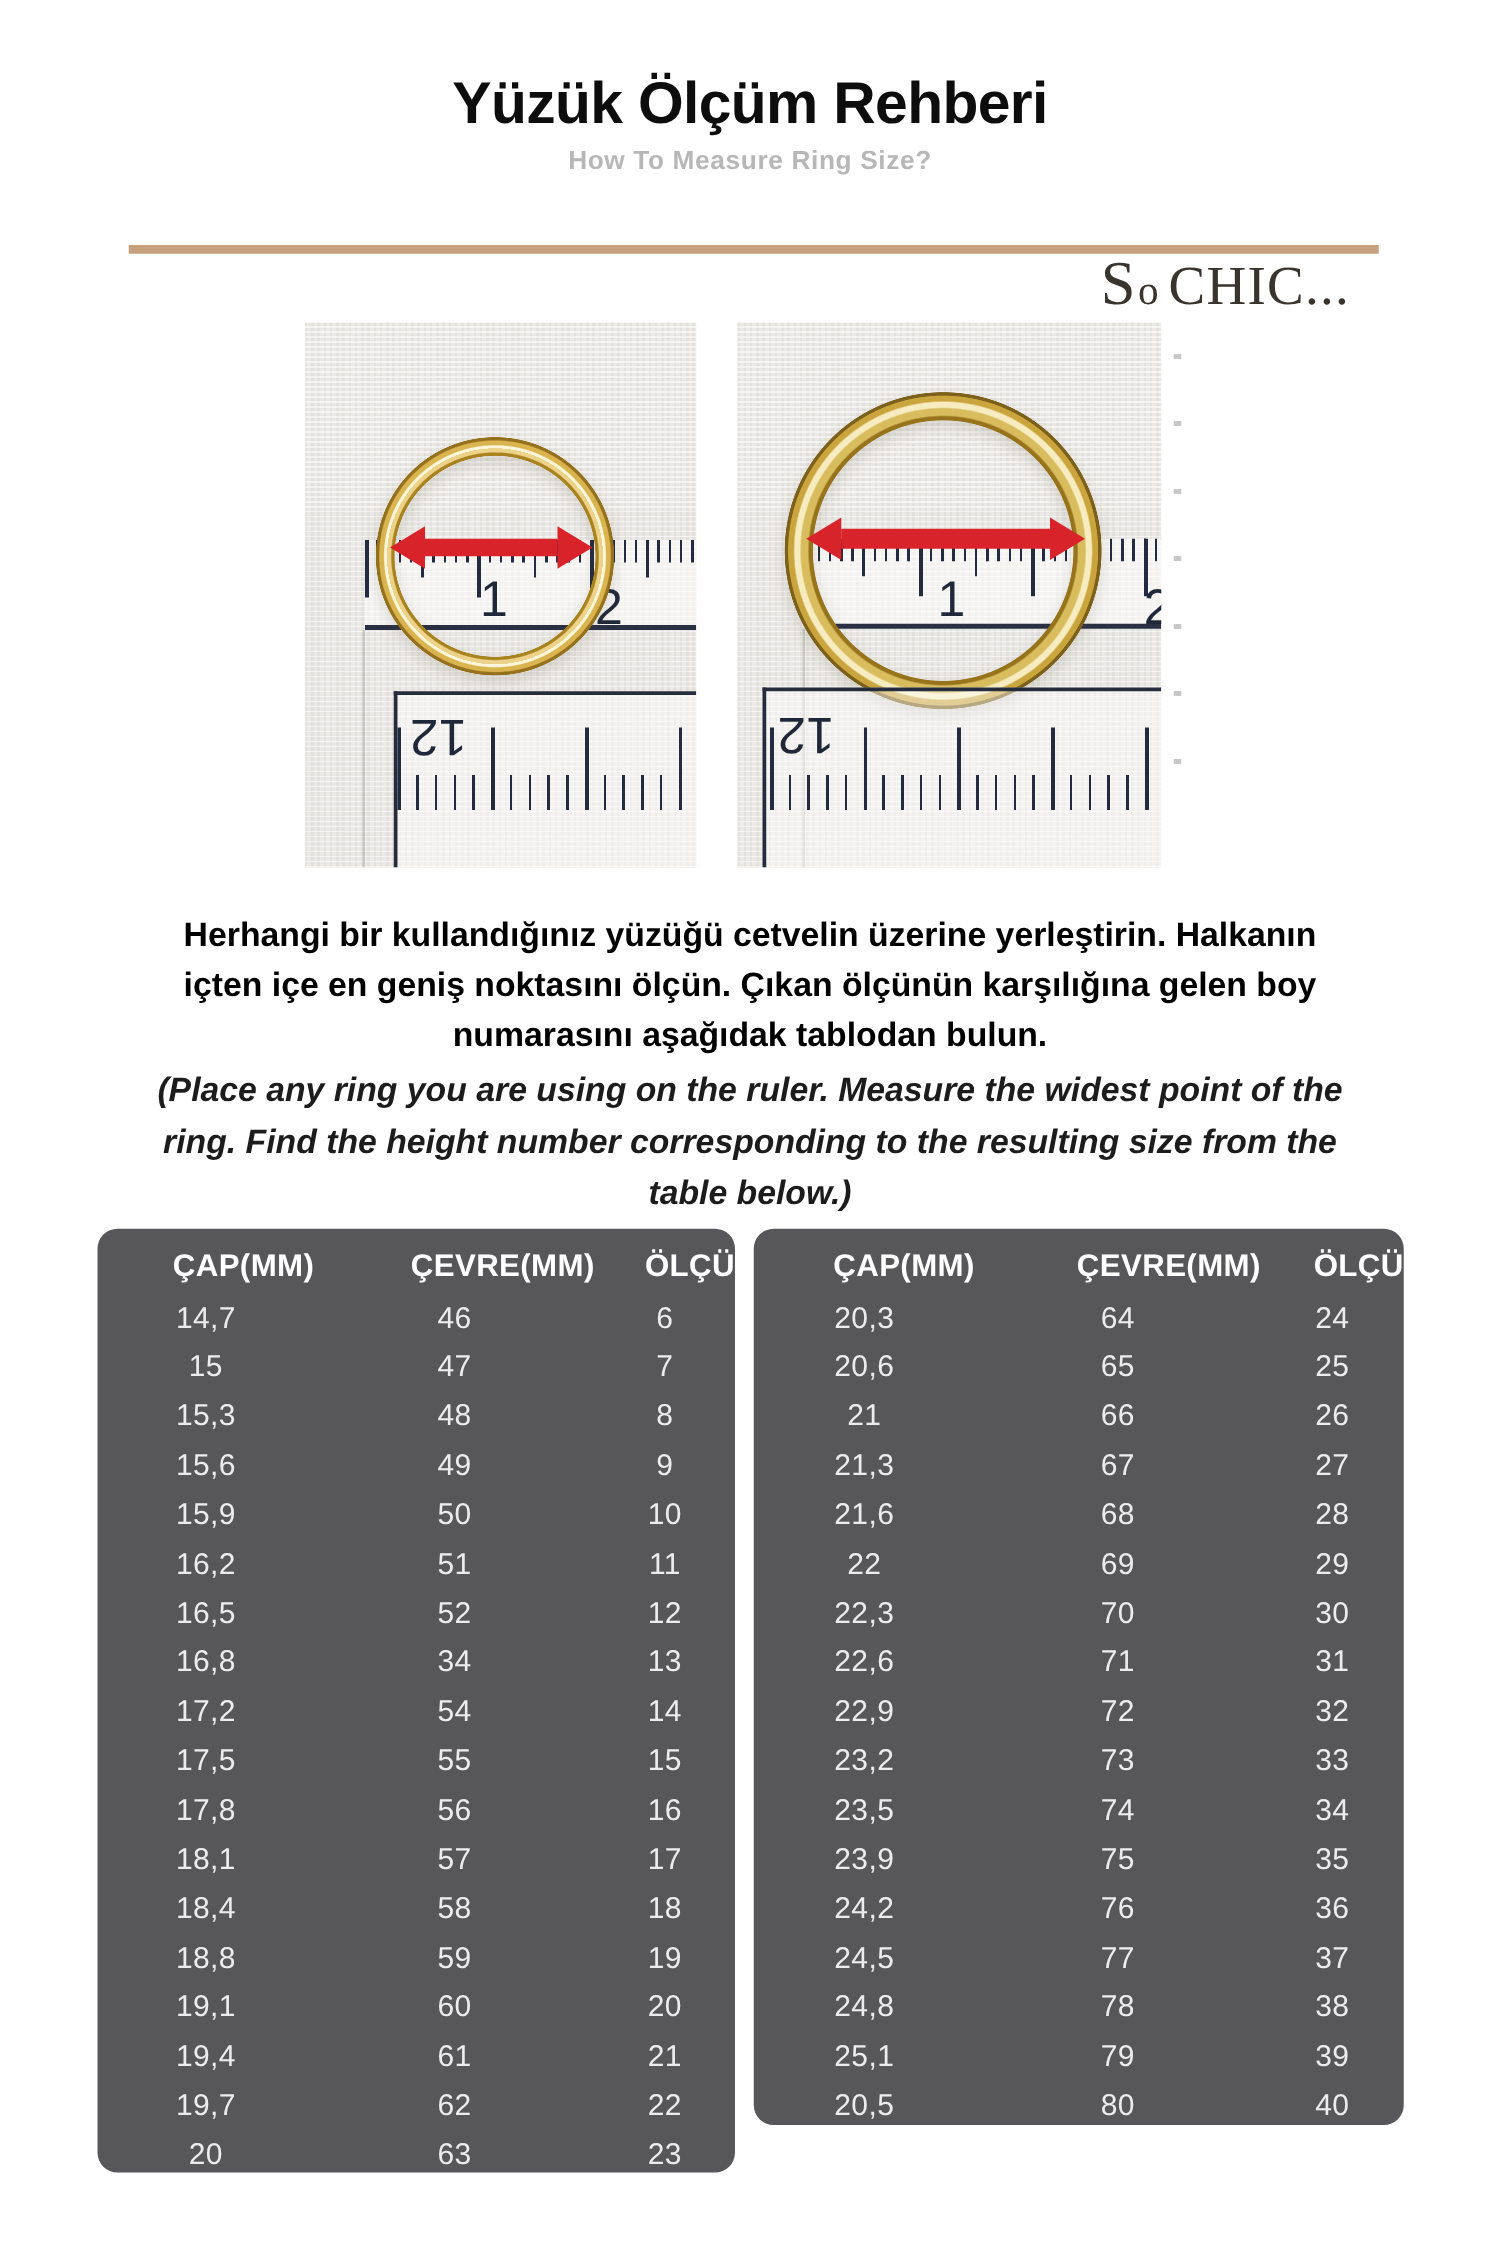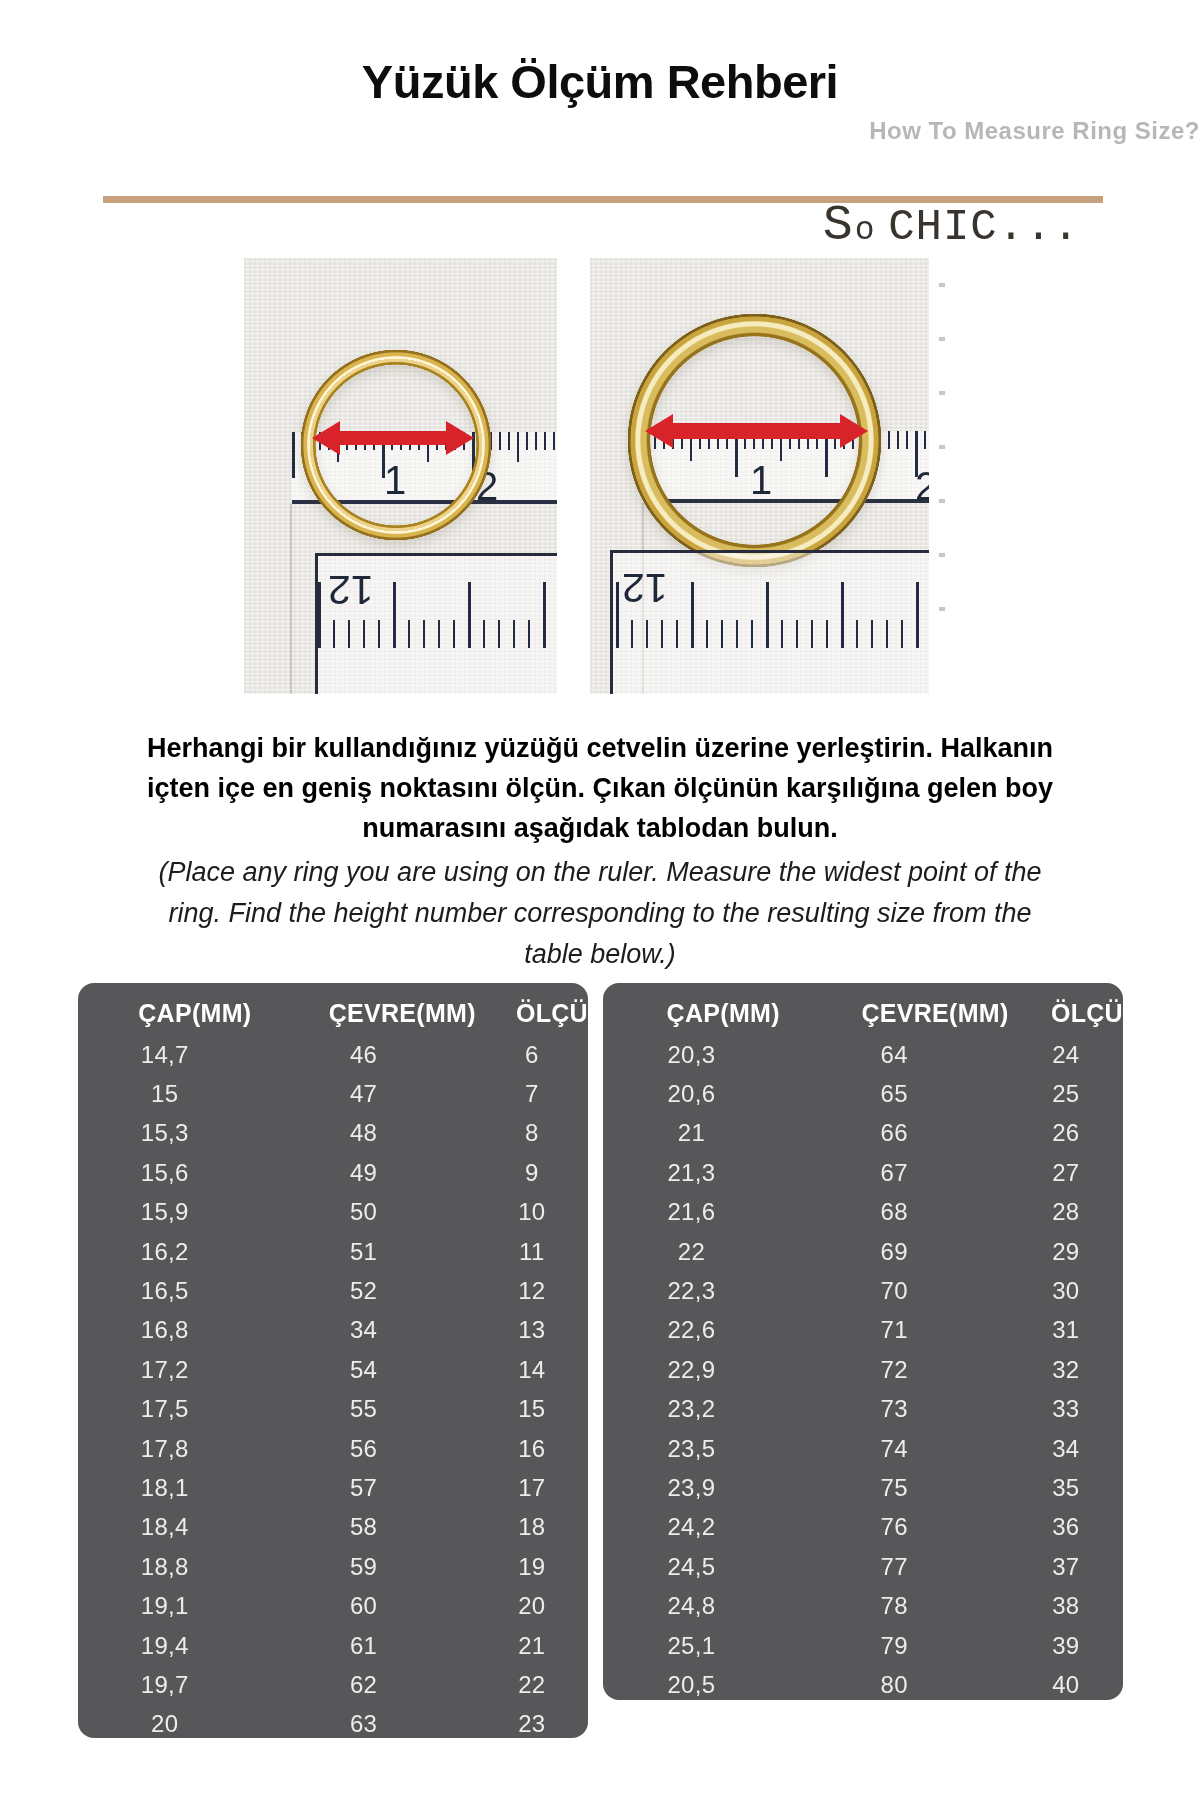--- a/index.html
+++ b/index.html
@@ -2,26 +2,26 @@
 <html><head>
 <meta charset="utf-8">
 <style>
   * { margin:0; padding:0; box-sizing:border-box; }
   body { background:#ffffff; font-family:"Liberation Sans", sans-serif; }
   .page { position:relative; width:1200px; height:1798px; background:#ffffff; overflow:hidden; }
 
   
   .title { position:absolute; top:54px; left:0; right:0; text-align:center;
            font-size:47px; font-weight:700; letter-spacing:-0.5px; color:#0d0d0d; }
-  .subtitle { position:absolute; top:117px; left:0; right:0; text-align:right;
-              font-size:24px; font-weight:700; letter-spacing:0.5px; color:#b7b7b7; }
+  .subtitle { position:absolute; top:117px; left:0; right:0; text-align:center;
+              font-size:21px; font-weight:700; letter-spacing:0.5px; color:#b7b7b7; }
   .divider { position:absolute; top:196px; left:103px; width:1000px; height:7px; background:#c7a17e; }
 
   .brand { position:absolute; top:197px; left:780px; width:300px; text-align:right;
-           color:#39342e; font-family:Liberation Mono, monospace; letter-spacing:2px; white-space:nowrap; }
+           color:#39342e; font-family:Liberation Serif, serif; letter-spacing:2px; white-space:nowrap; }
   .brand .b-s { font-size:50px; }
   .brand .b-o { font-size:33px; }
   .brand .b-rest { font-size:44px; letter-spacing:1px; }
 
   
   .photo { position:absolute; top:258px; height:436px; overflow:hidden;
            background-color:#ebe9e5;
            background-image:
              repeating-linear-gradient(0deg, rgba(255,255,255,0.55) 0 1px, transparent 1px 4px),
              repeating-linear-gradient(90deg, rgba(120,118,110,0.07) 0 2px, transparent 2px 5px); }
@@ -76,21 +76,21 @@
       background-position:left bottom, left bottom;
       background-repeat:repeat-x; }
 
   .dash-col { position:absolute; left:939px; top:283px; width:6px; height:336px; opacity:0.55;
       background:repeating-linear-gradient(180deg, #9a9a9a 0 4px, transparent 4px 54px); }
 
   
   .instr-tr { position:absolute; top:728px; left:60px; width:1080px; text-align:center;
               font-size:27px; font-weight:700; color:#000000; line-height:40px; }
   .instr-en { position:absolute; top:852px; left:60px; width:1080px; text-align:center;
-              font-size:27px; font-style:italic; font-weight:400; color:#1c1c1c; line-height:41px; }
+              font-size:27px; font-style:italic; font-weight:700; color:#1c1c1c; line-height:41px; }
 
   
   .table-panel { position:absolute; top:983px; background:#57575a; border-radius:16px;
                  color:#ffffff; padding-top:8px; }
   .table-left  { left:78px;  width:510px; height:755px; }
   .table-right { left:603px; width:520px; height:717px; }
   .t-head { display:grid; grid-template-columns:34% 44% 22%; height:44px; align-items:center; }
   .t-head span { text-align:right; font-size:25px; font-weight:700; letter-spacing:0.3px; }
   .t-row { display:grid; grid-template-columns:34% 44% 22%; height:39.4px; align-items:center; }
   .t-cell { text-align:center; font-size:24px; font-weight:400; color:#ececec; letter-spacing:0.3px; }

